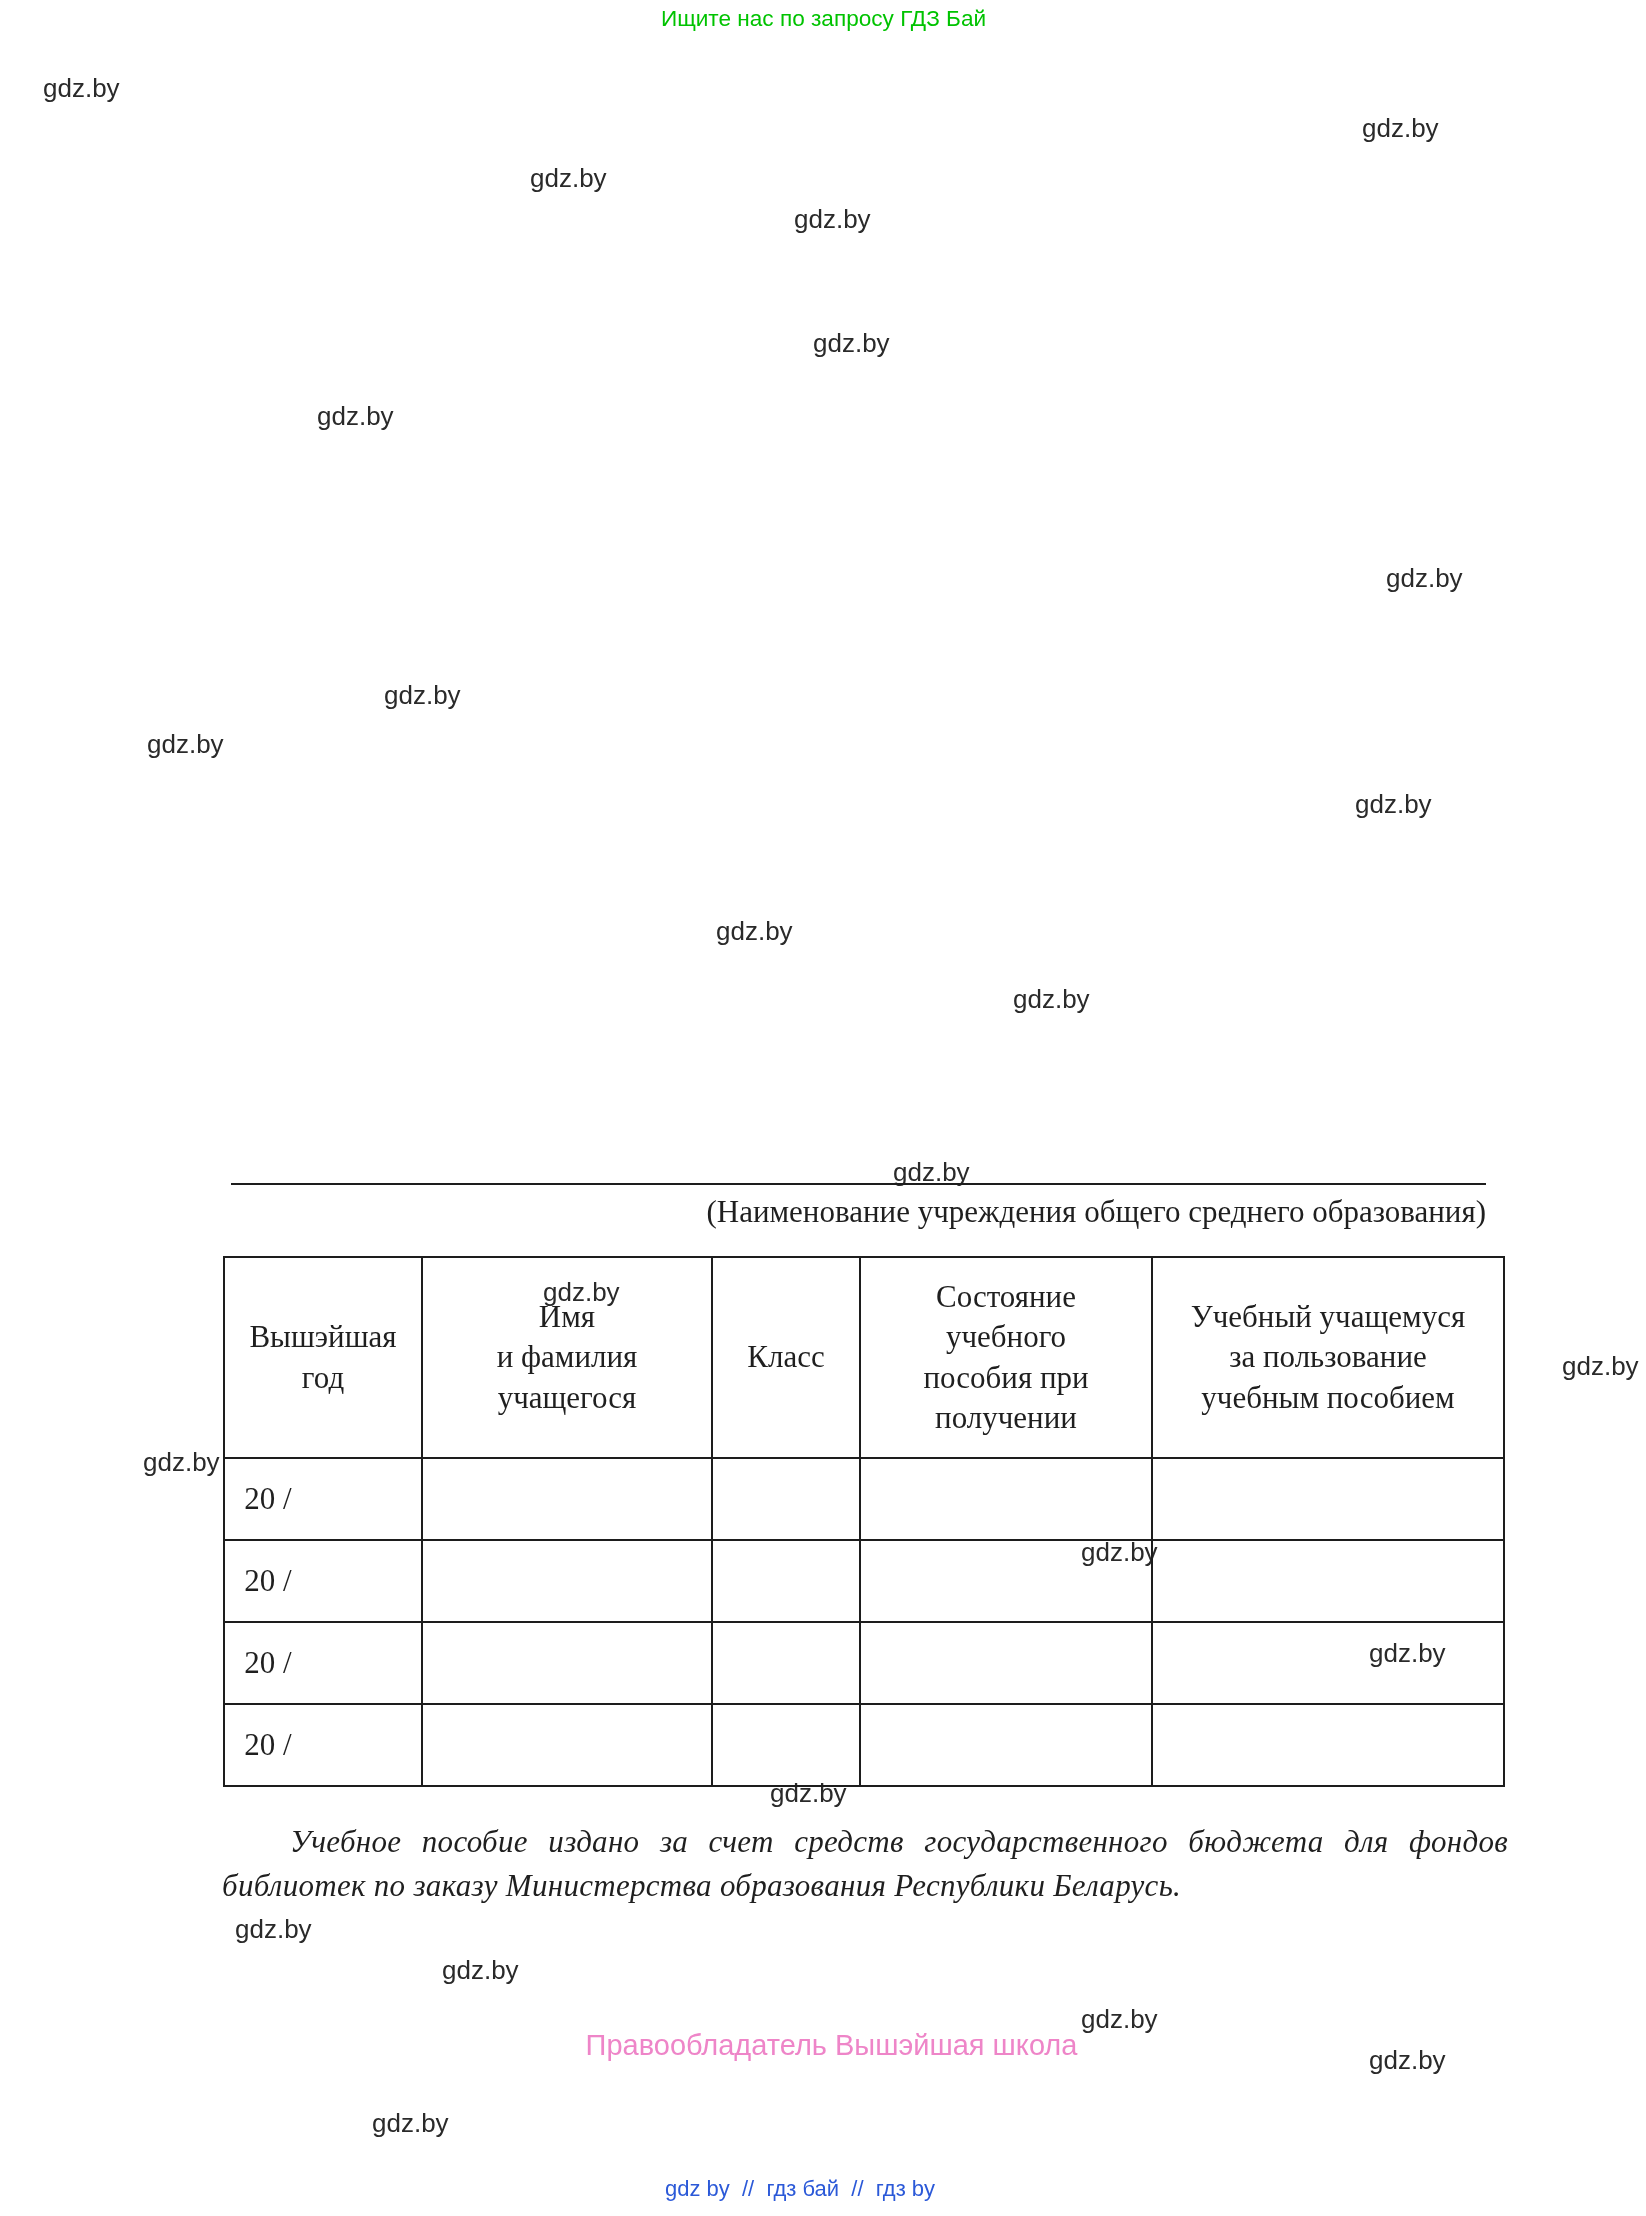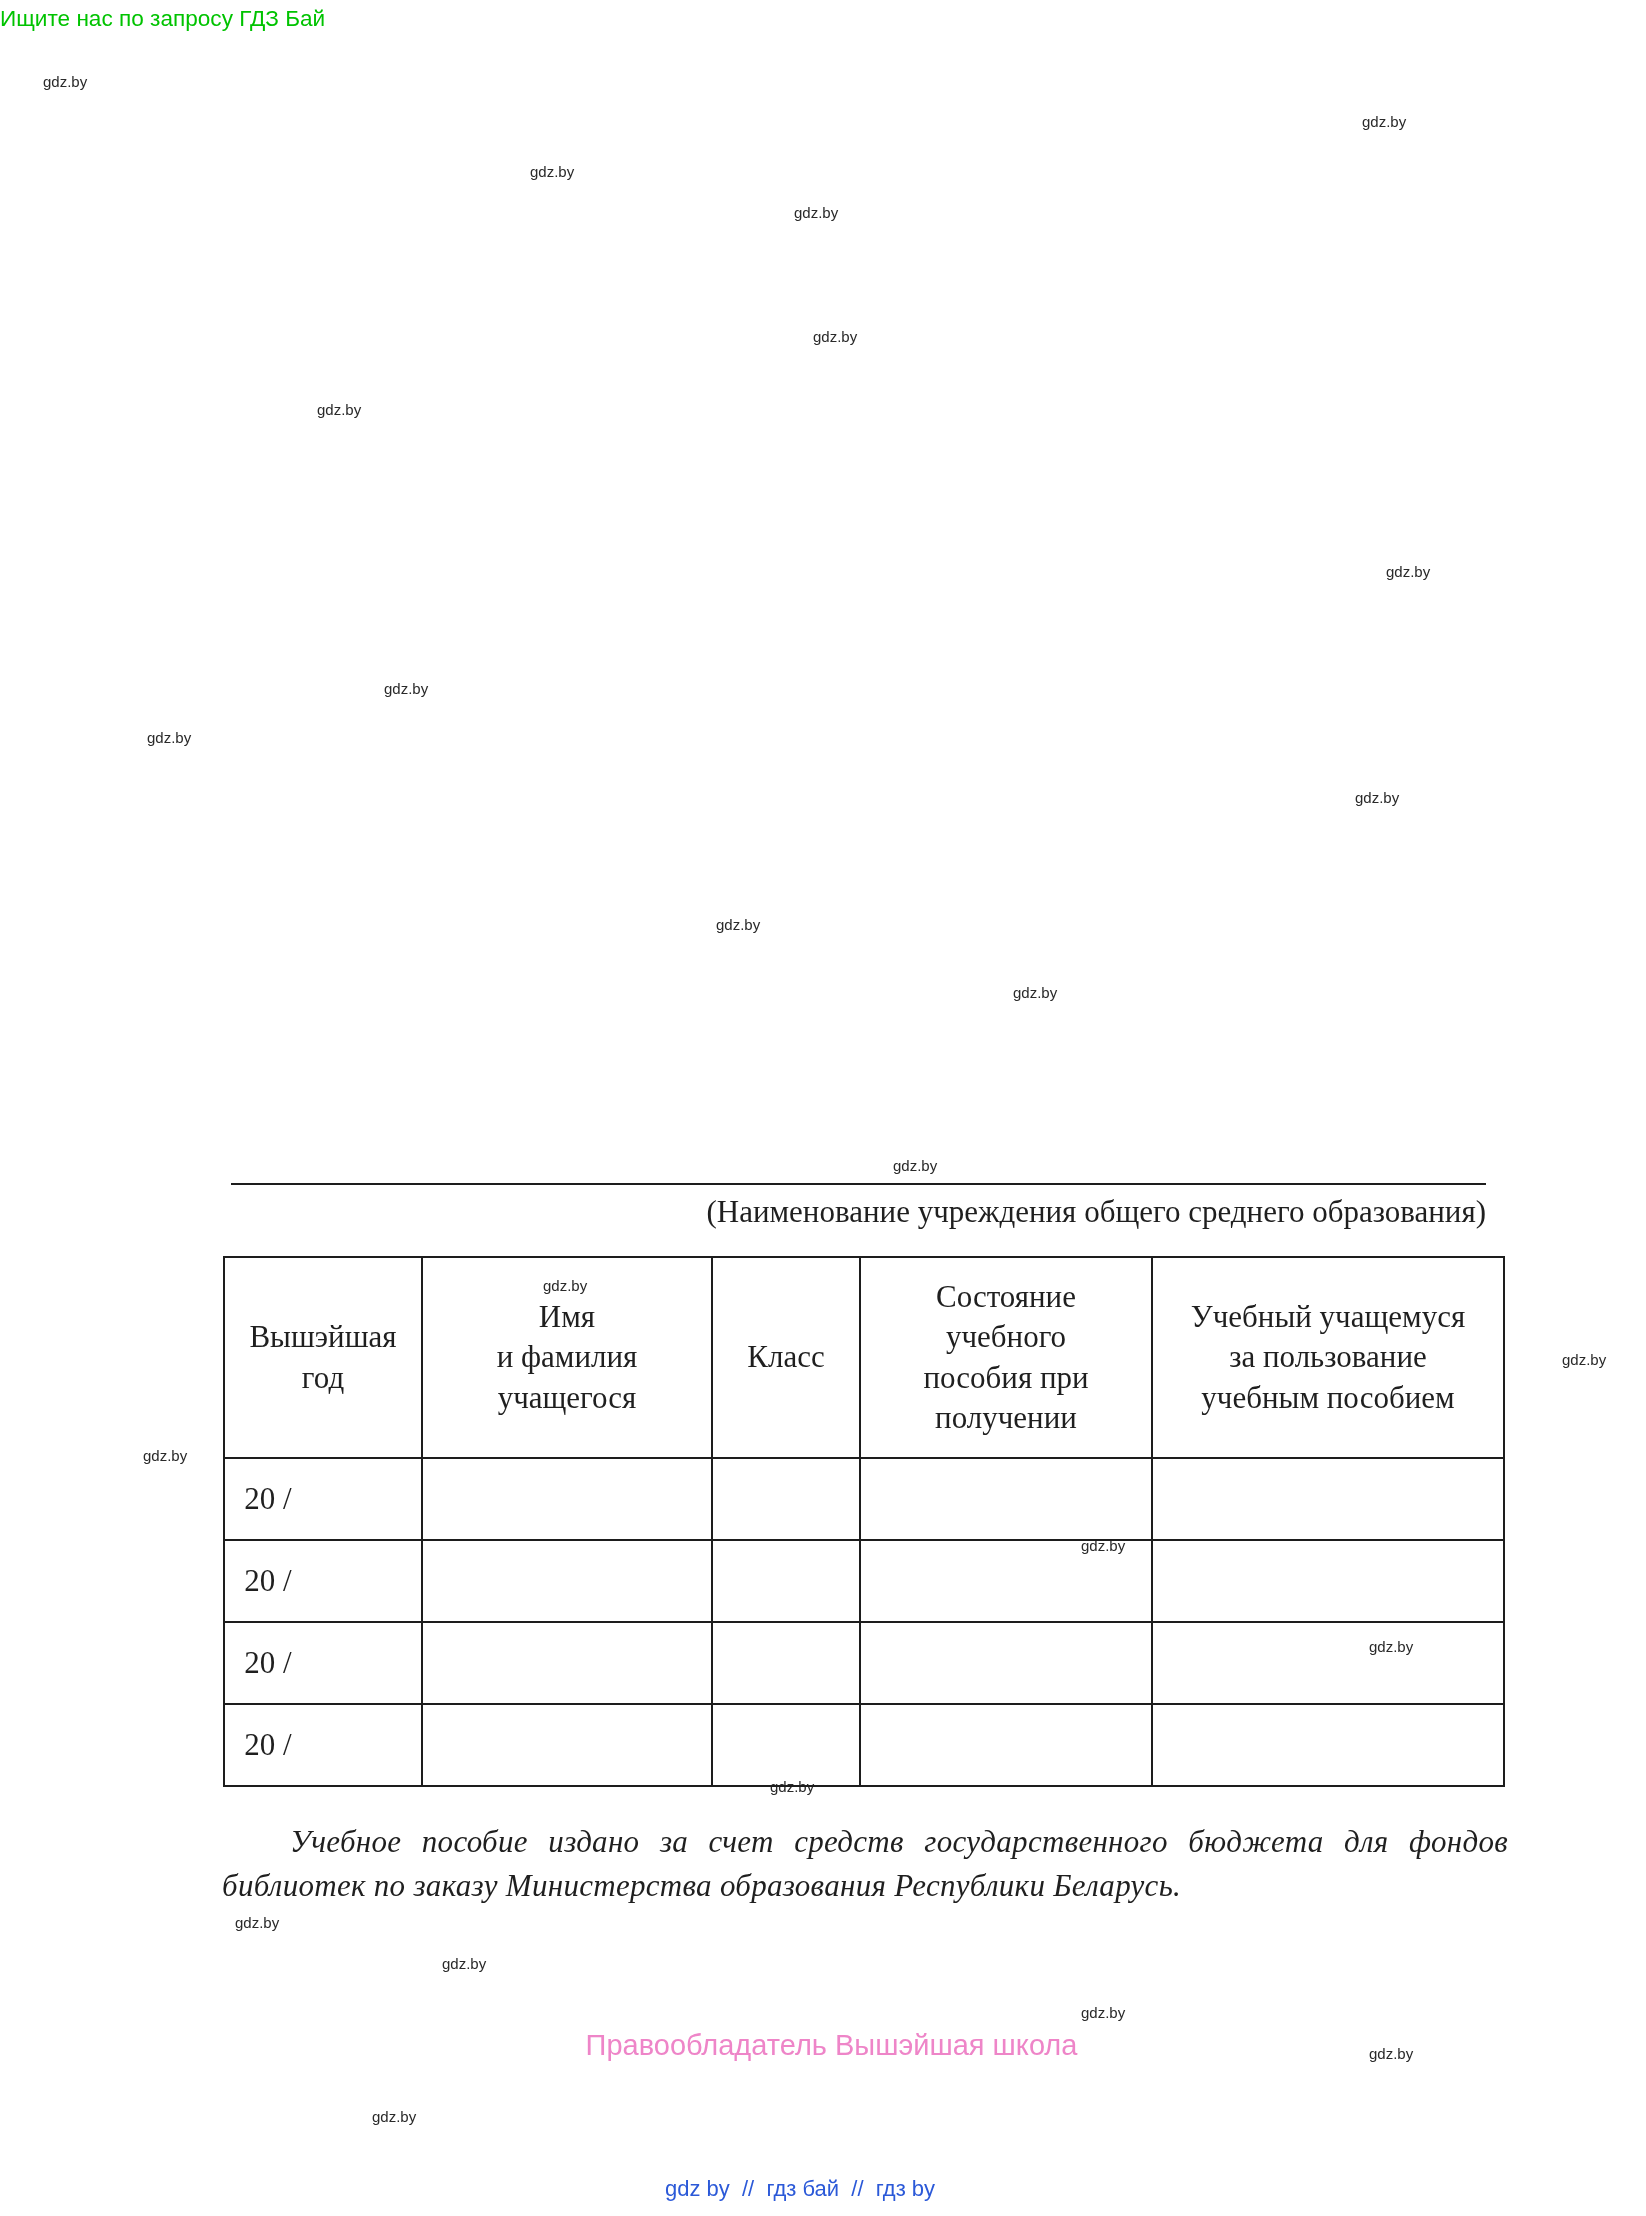--- a/index.html
+++ b/index.html
@@ -9,29 +9,30 @@
     width: 1647px;
     height: 2216px;
     background: #ffffff;
     font-family: "Liberation Serif", serif;
     color: #222222;
     overflow: hidden;
   }
   .wm {
     position: absolute;
     font-family: "Liberation Sans", sans-serif;
-    font-size: 15px;
+    font-size: 26px;
     color: #2a2a2a;
     white-space: nowrap;
   }
   .promo {
     position: absolute;
     top: 6.4px;
     left: 0;
     width: 100%;
+    text-align: center;
     font-family: "Liberation Sans", sans-serif;
     font-size: 22.6px;
     color: #00c300;
   }
   .rule {
     position: absolute;
     left: 231px;
     top: 1183px;
     width: 1255px;
     height: 2.4px;

